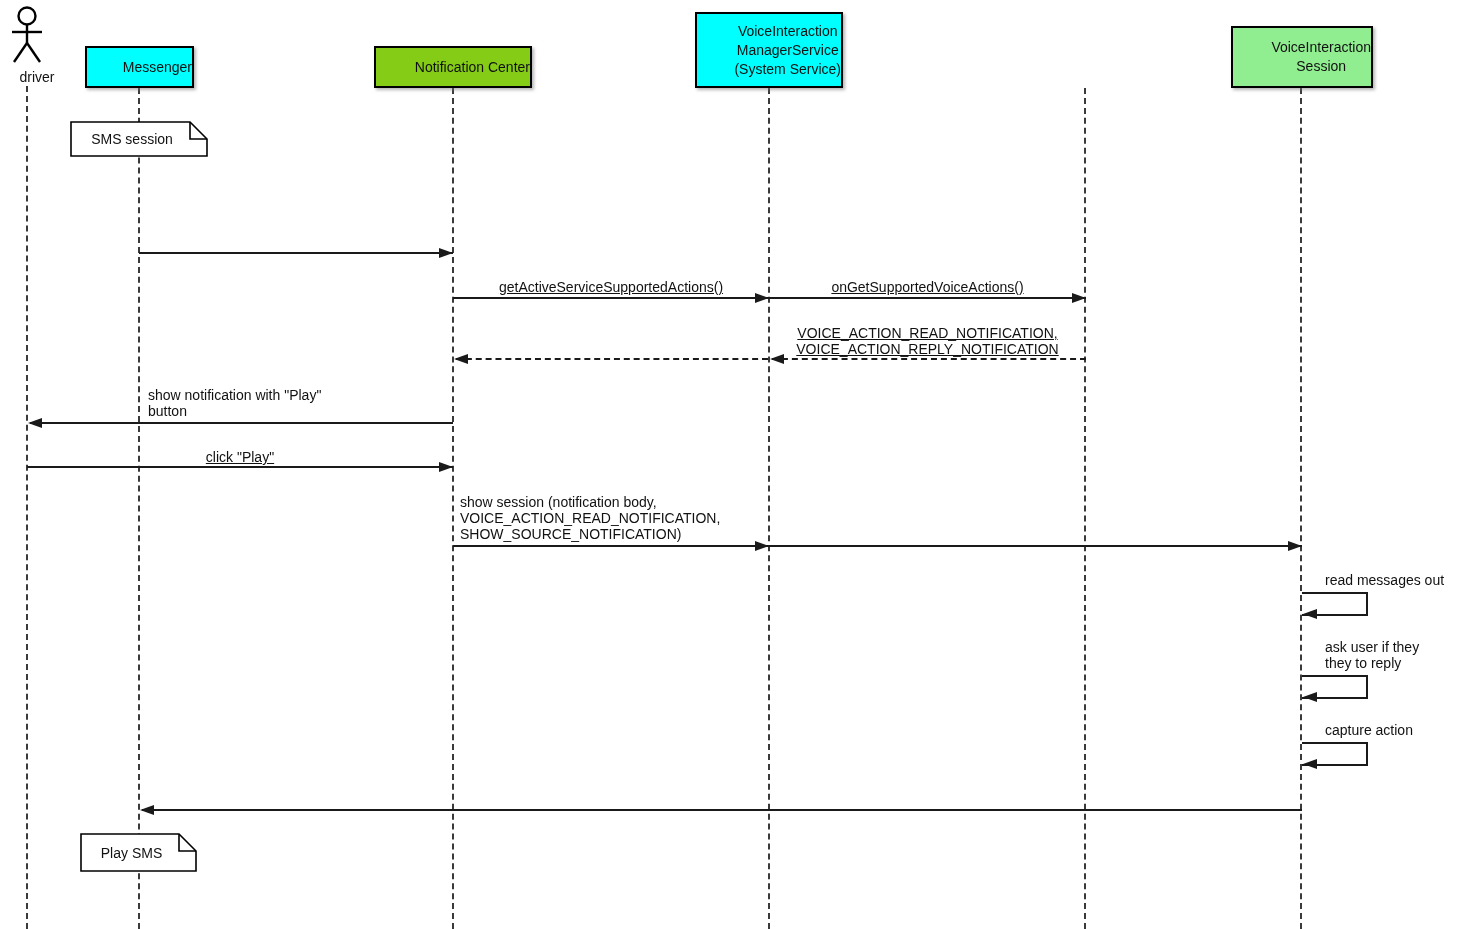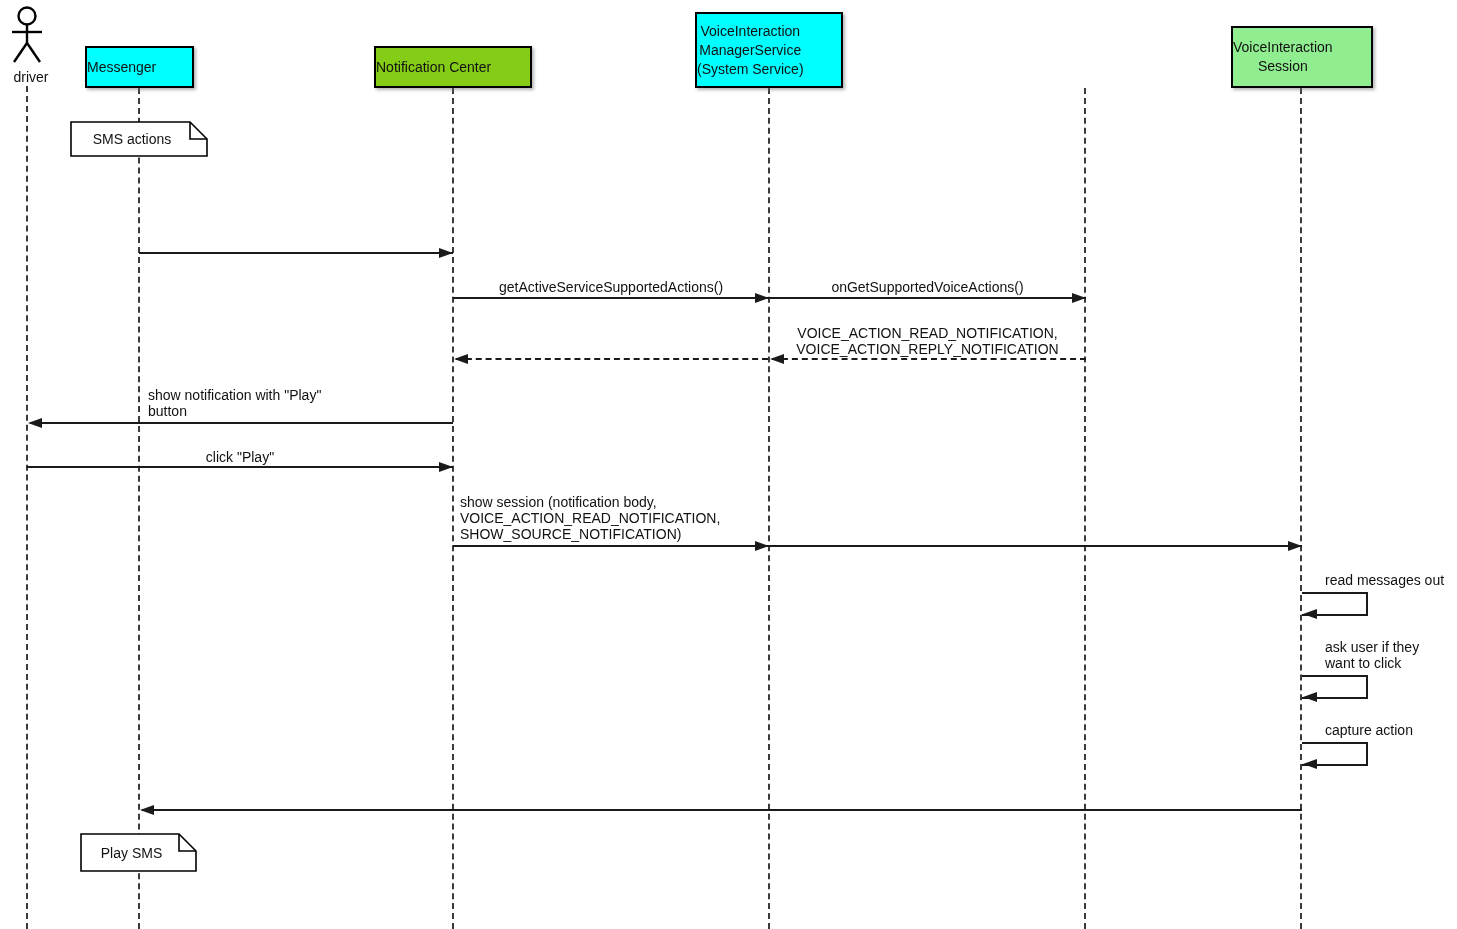--- a/index.html
+++ b/index.html
@@ -16,27 +16,28 @@
     position: absolute;
     width: 0;
     border-left: 2px dashed #3a3a3a;
   }
   .participant {
     position: absolute;
     border: 2px solid #000;
     box-shadow: 2px 2px 3px rgba(120,120,120,0.55);
     display: flex;
     align-items: center;
-    justify-content: flex-start;
+    justify-content: flex-end;
     text-align: center;
     font-size: 14px;
     line-height: 19px;
     white-space: pre-line;
     box-sizing: border-box;
     z-index: 3;
+    padding-left: 29px;
   }
   .actor-label {
     position: absolute;
     font-size: 14px;
     text-align: center;
   }
   .note {
     position: absolute;
     z-index: 4;
   }
@@ -75,21 +76,21 @@
     border-left: none;
     z-index: 2;
   }
   .mlabel {
     position: absolute;
     font-size: 14px;
     line-height: 16px;
     white-space: pre-line;
     z-index: 2;
   }
-  .mlabel.center { text-align: center; }
+  .mlabel.center { text-align: center; text-decoration: underline; }
   .actor-figure { position: absolute; z-index: 3; }
 </style>
 </head>
 <body>
 
 <div class="diagram">
 
   <div class="lifeline" style="left:26px; top:86px; height:843px"></div>
   <div class="lifeline" style="left:138px; top:88px; height:841px"></div>
   <div class="lifeline" style="left:452px; top:88px; height:841px"></div>
@@ -97,21 +98,21 @@
   <div class="lifeline" style="left:1084px; top:88px; height:841px"></div>
   <div class="lifeline" style="left:1300px; top:88px; height:841px"></div>
 
   <svg class="actor-figure" style="left:7px; top:5px" width="40" height="62" viewBox="0 0 40 62">
     <circle cx="20" cy="11" r="8.5" fill="#ffffff" stroke="#000" stroke-width="2.4"></circle>
     <line x1="20" y1="19.5" x2="20" y2="38" stroke="#000" stroke-width="2.4"></line>
     <line x1="5" y1="27" x2="35" y2="27" stroke="#000" stroke-width="2.4"></line>
     <line x1="20" y1="38" x2="7" y2="57" stroke="#000" stroke-width="2.4"></line>
     <line x1="20" y1="38" x2="33" y2="57" stroke="#000" stroke-width="2.4"></line>
   </svg>
-  <div class="actor-label" style="left:4px; top:69px; width:54px">driver</div>
+  <div class="actor-label" style="left:10px; top:69px; width:54px">driver</div>
 
   <div class="participant" style="left: 85px; top: 46px; width: 109px; height: 42px; background: rgb(0, 255, 255);">
     <span>Messenger</span>
   </div>
   <div class="participant" style="left: 374px; top: 46px; width: 158px; height: 42px; background: #84cc16;">
     <span>Notification Center</span>
   </div>
   <div class="participant" style="left: 695px; top: 12px; width: 148px; height: 76px; background: rgb(0, 255, 255);">
     <span>VoiceInteraction
 ManagerService
@@ -120,21 +121,21 @@
   <div class="participant" style="left: 1231px; top: 26px; width: 142px; height: 62px; background: rgb(144, 238, 144);">
     <span>VoiceInteraction
 Session</span>
   </div>
 
   <div class="note" style="left:70px; top:121px; width:138px; height:36px">
     <svg width="138" height="36" viewBox="0 0 138 36">
       <path d="M1,1 L120,1 L137,18 L137,35 L1,35 Z" fill="#ffffff" stroke="#000" stroke-width="1.6"></path>
       <path d="M120,1 L120,18 L137,18" fill="none" stroke="#000" stroke-width="1.6"></path>
     </svg>
-    <span class="note-label">SMS actions</span>
+    <span class="note-label">SMS session</span>
   </div>
 
   <div class="mline solid" style="left:139px; top:252px; width:314px"></div>
   <div class="arr right" style="left:439px; top:248px"></div>
 
   <div class="mlabel center" style="left:453px; top:279px; width:316px">getActiveServiceSupportedActions()</div>
   <div class="mline solid" style="left:453px; top:297px; width:316px"></div>
   <div class="arr right" style="left:755px; top:293px"></div>
 
   <div class="mlabel center" style="left:769px; top:279px; width:317px">onGetSupportedVoiceActions()</div>
@@ -165,21 +166,21 @@
   <div class="arr right" style="left:755px; top:541px"></div>
 
   <div class="mline solid" style="left:769px; top:545px; width:533px"></div>
   <div class="arr right" style="left:1288px; top:541px"></div>
 
   <div class="mlabel" style="left:1325px; top:572px">read messages out</div>
   <div class="selfloop" style="left:1302px; top:592px; width:66px; height:24px"></div>
   <div class="arr left" style="left:1303px; top:609px"></div>
 
   <div class="mlabel" style="left:1325px; top:639px">ask user if they
-want to click</div>
+they to reply</div>
   <div class="selfloop" style="left:1302px; top:675px; width:66px; height:24px"></div>
   <div class="arr left" style="left:1303px; top:692px"></div>
 
   <div class="mlabel" style="left:1325px; top:722px">capture action</div>
   <div class="selfloop" style="left:1302px; top:742px; width:66px; height:24px"></div>
   <div class="arr left" style="left:1303px; top:759px"></div>
 
   <div class="mline solid" style="left:142px; top:809px; width:1160px"></div>
   <div class="arr left" style="left:140px; top:805px"></div>
 

